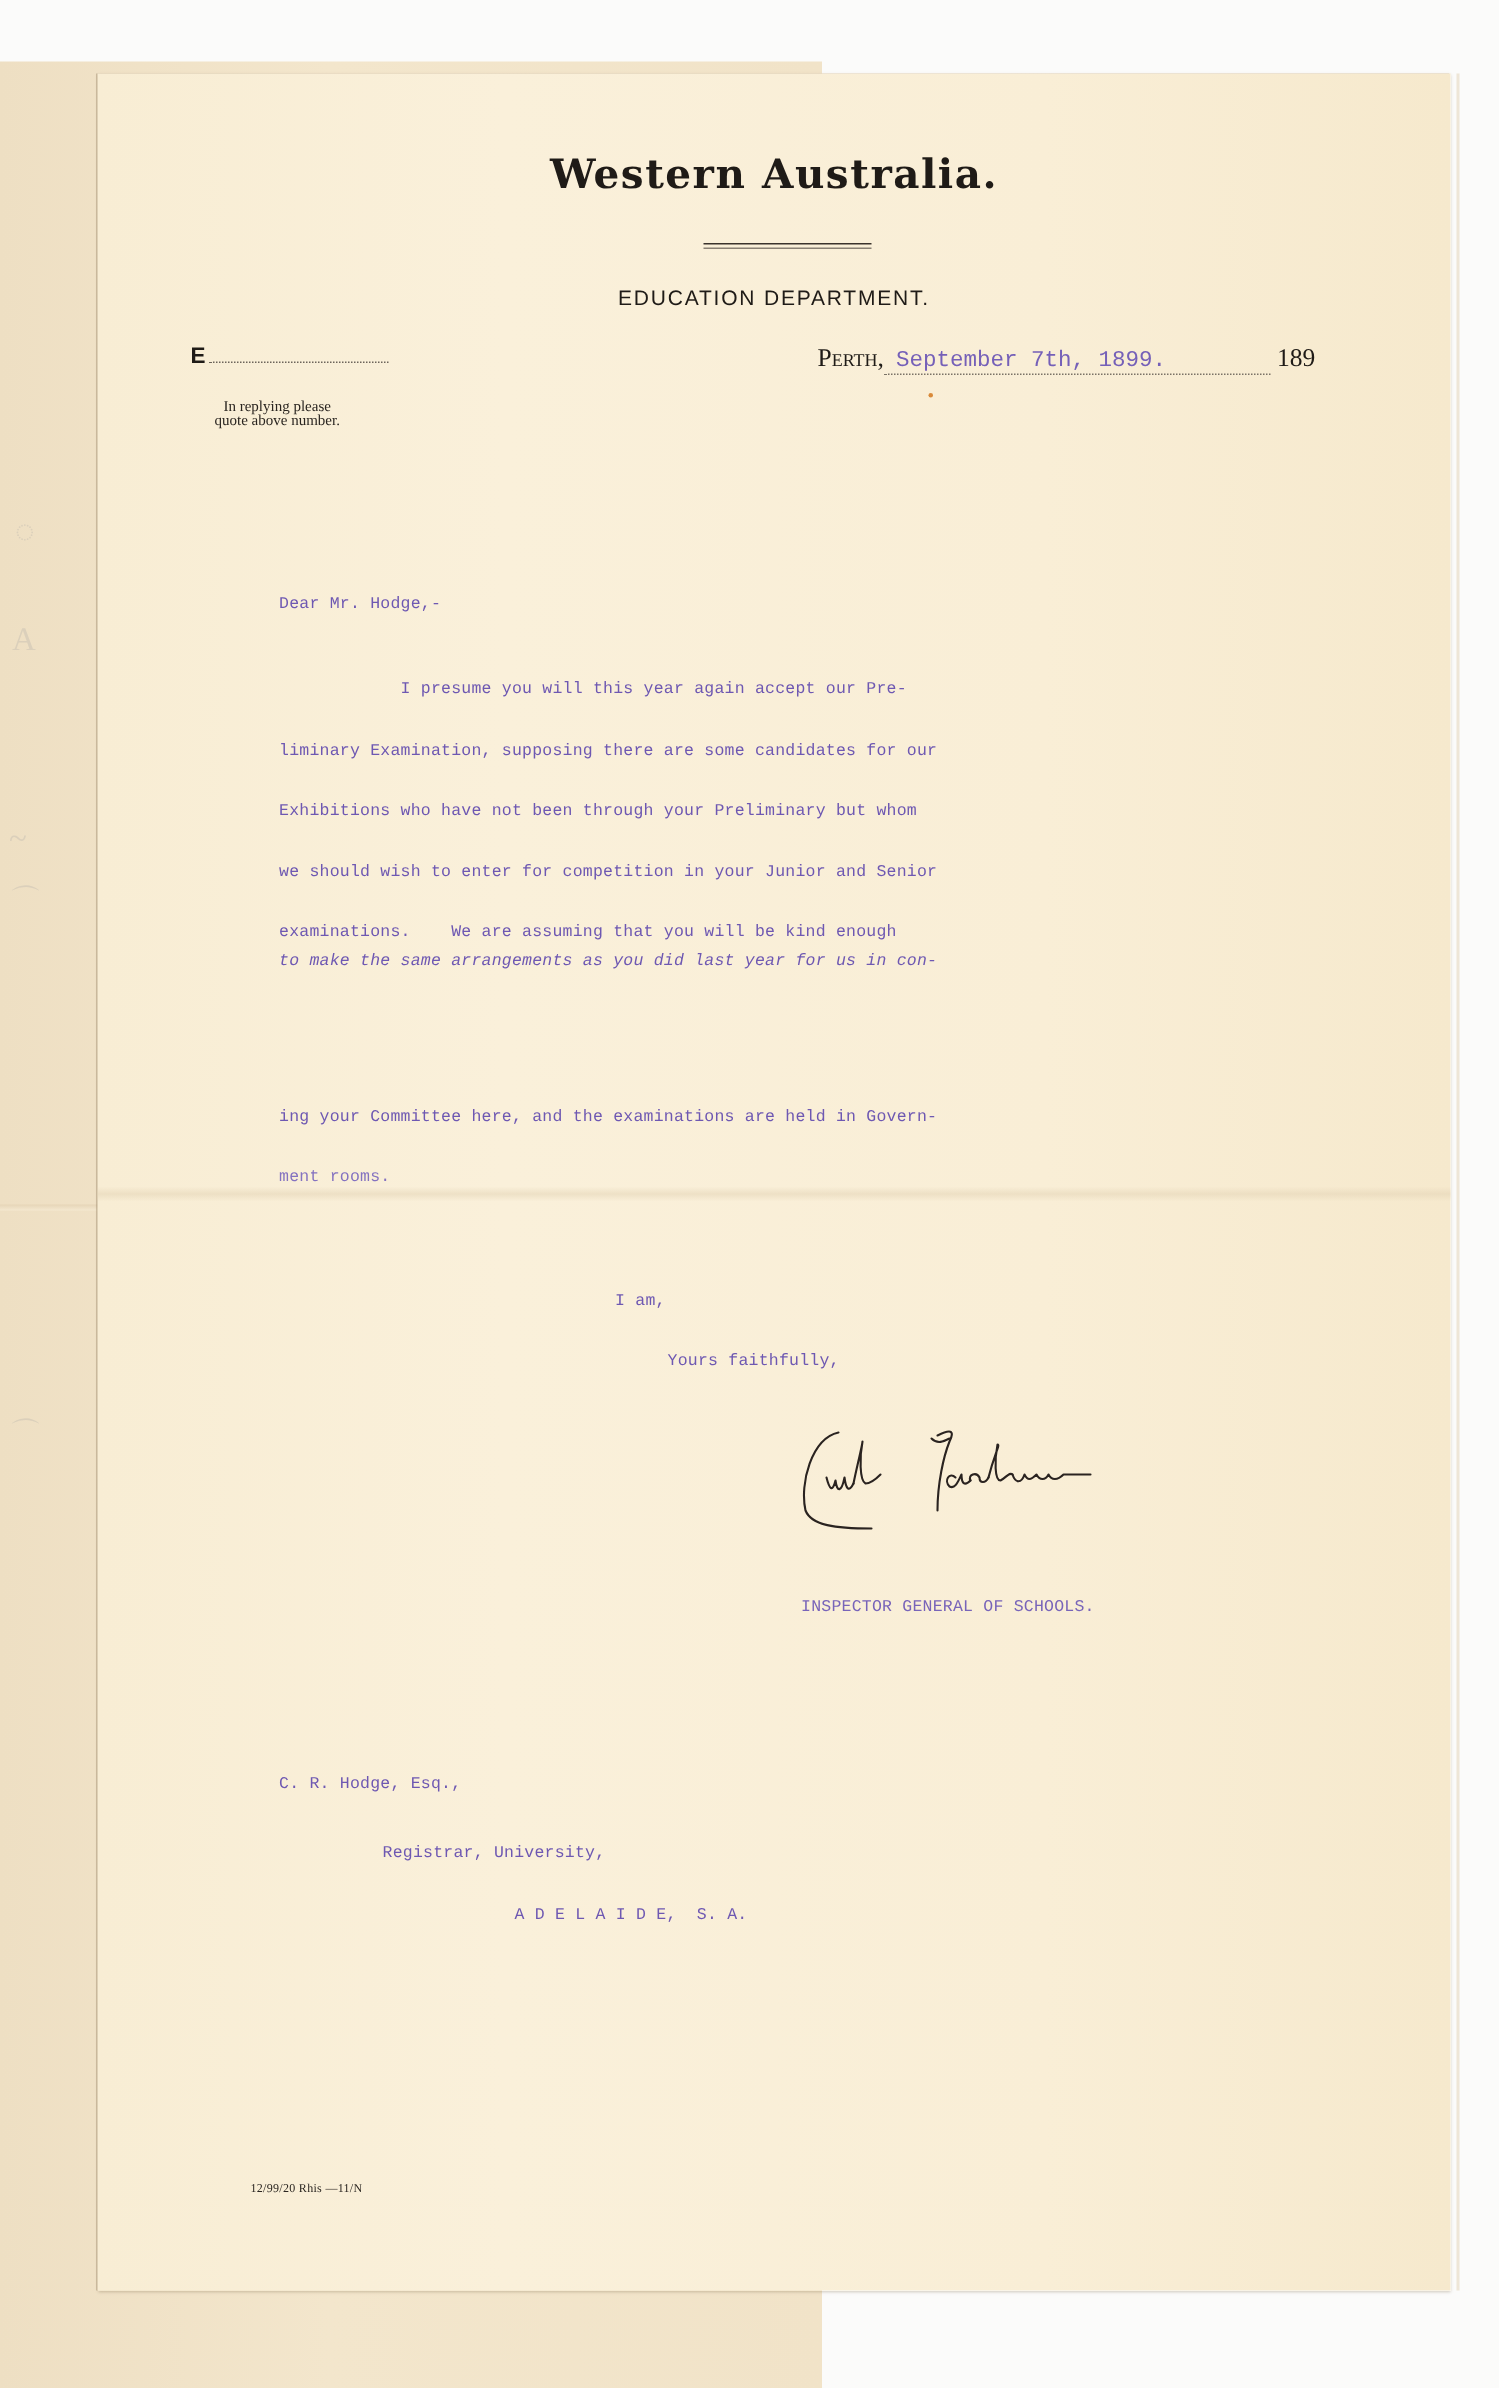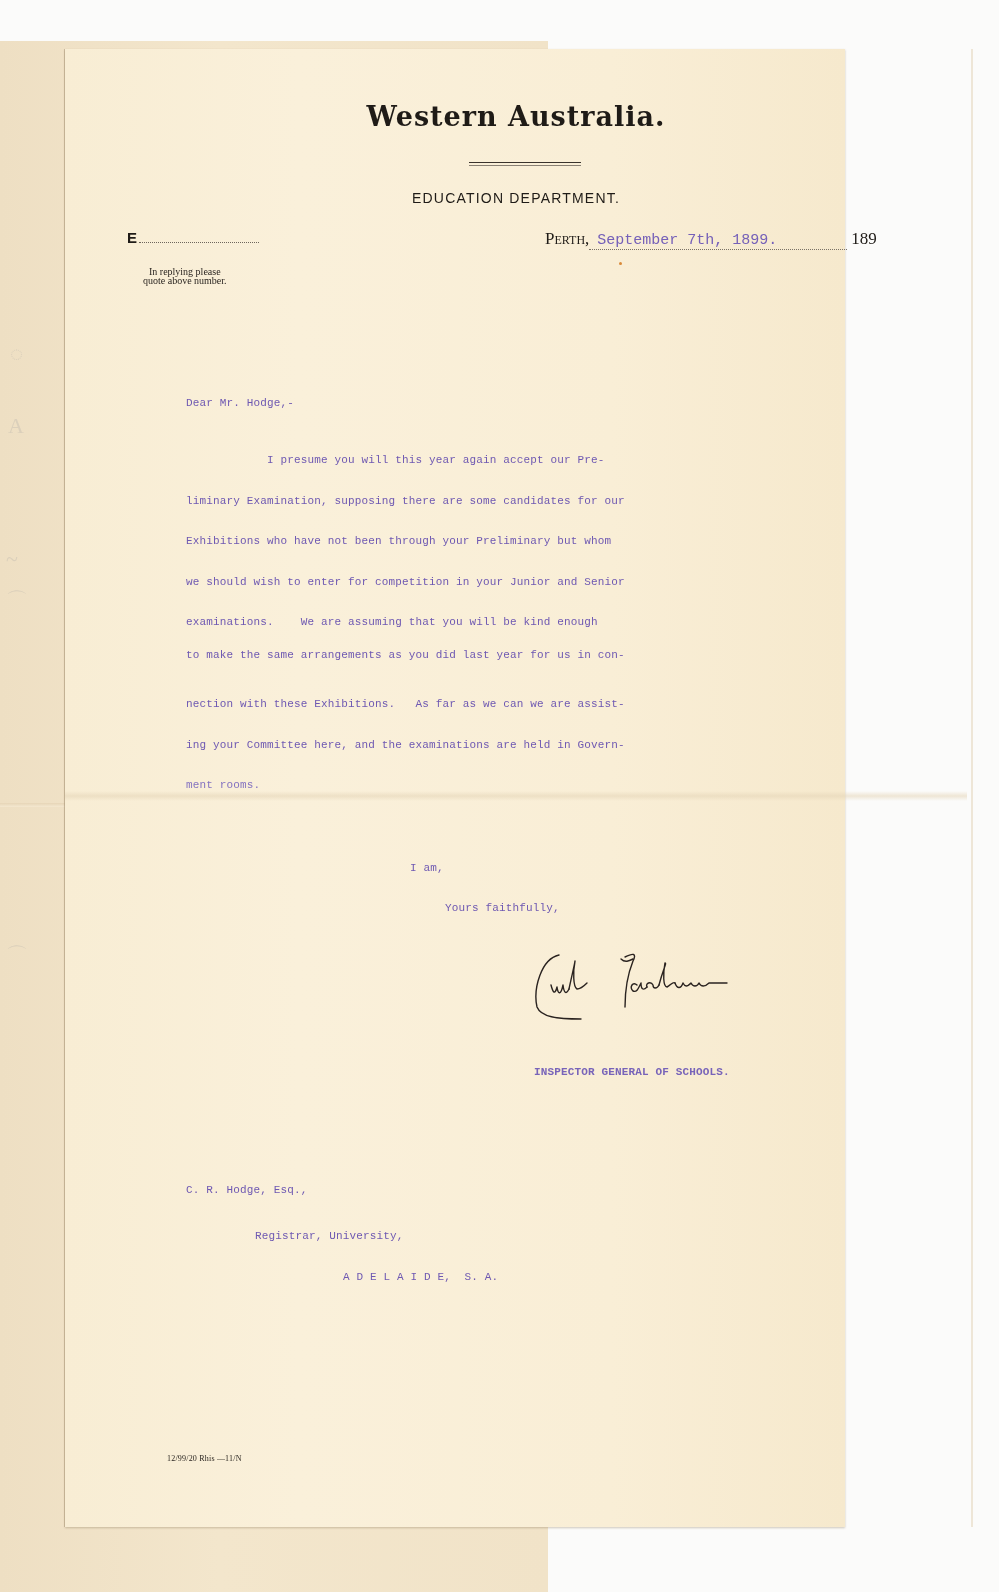--- a/index.html
+++ b/index.html
@@ -36,21 +36,21 @@
     top: 762px;
     width: 548px;
     height: 4px;
     background: linear-gradient(180deg, #e6d5b7, #f4e8d0);
   }
   
   .letter {
     position: absolute;
     left: 65px;
     top: 49px;
-    width: 780px;
+    width: 902px;
     height: 1478px;
     background: linear-gradient(90deg, #f8edd4 0%, #faf0da 30%, #f9eed6 70%, #f6e9cd 100%);
     box-shadow: 0 1px 2px rgba(120,100,70,0.35), -1px 0 0 rgba(170,150,120,0.5);
   }
   .letter-fold {
     position: absolute;
     left: 0;
     top: 742px;
     width: 902px;
     height: 10px;
@@ -158,21 +158,21 @@
     font-family: "Liberation Mono", monospace;
     font-size: 11px;
     color: #6e58b2;
     white-space: pre;
     letter-spacing: 0.15px;
   }
   .salutation { left: 121px; top: 348px; }
   .body-line { left: 121px; }
   .closing-1 { left: 345px; top: 813px; }
   .closing-2 { left: 380px; top: 853px; }
-  .title-line { left: 469px; top: 1017px; color: #7864b9; font-weight: bold; }
+  .title-line { left: 469px; top: 1017px; color: #7864b9; }
   .addr-1 { left: 121px; top: 1135px; }
   .addr-2 { left: 190px; top: 1181px; }
   .addr-3 { left: 278px; top: 1222px; }
   .signature {
     position: absolute;
     left: 468px;
     top: 900px;
   }
   .footer-code {
     position: absolute;
@@ -225,22 +225,21 @@
   </div>
   <div class="speck" style="left:554px; top:213px;"></div>
 
   <div class="typed salutation">Dear Mr. Hodge,-</div>
 
   <div class="typed body-line" style="top:405px;">            I presume you will this year again accept our Pre-</div>
   <div class="typed body-line" style="top:446px;">liminary Examination, supposing there are some candidates for our</div>
   <div class="typed body-line" style="top:486px;">Exhibitions who have not been through your Preliminary but whom</div>
   <div class="typed body-line" style="top:527px;">we should wish to enter for competition in your Junior and Senior</div>
   <div class="typed body-line" style="top:567px;">examinations.    We are assuming that you will be kind enough</div>
-  <div class="typed body-line" style="top:600px;">to make the same arrangements as you did last year for us in con-</div>
-  <div class="typed body-line" style="top:649px;">nection with these Exhibitions.   As far as we can we are assist-</div>
+  <div class="typed body-line" style="top:586px;font-style:italic;">to make the same arrangements as you did last year for us in con-</div>
   <div class="typed body-line" style="top:690px;">ing your Committee here, and the examinations are held in Govern-</div>
   <div class="typed body-line" style="top:730px; color:#8472c0;">ment rooms.</div>
 
   <div class="typed closing-1">I am,</div>
   <div class="typed closing-2">Yours faithfully,</div>
 
   <div class="signature">
     <svg width="210" height="80" viewBox="0 0 210 80">
       <g fill="none" stroke="#2a2320" stroke-width="1.4" stroke-linecap="round" stroke-linejoin="round">
 

